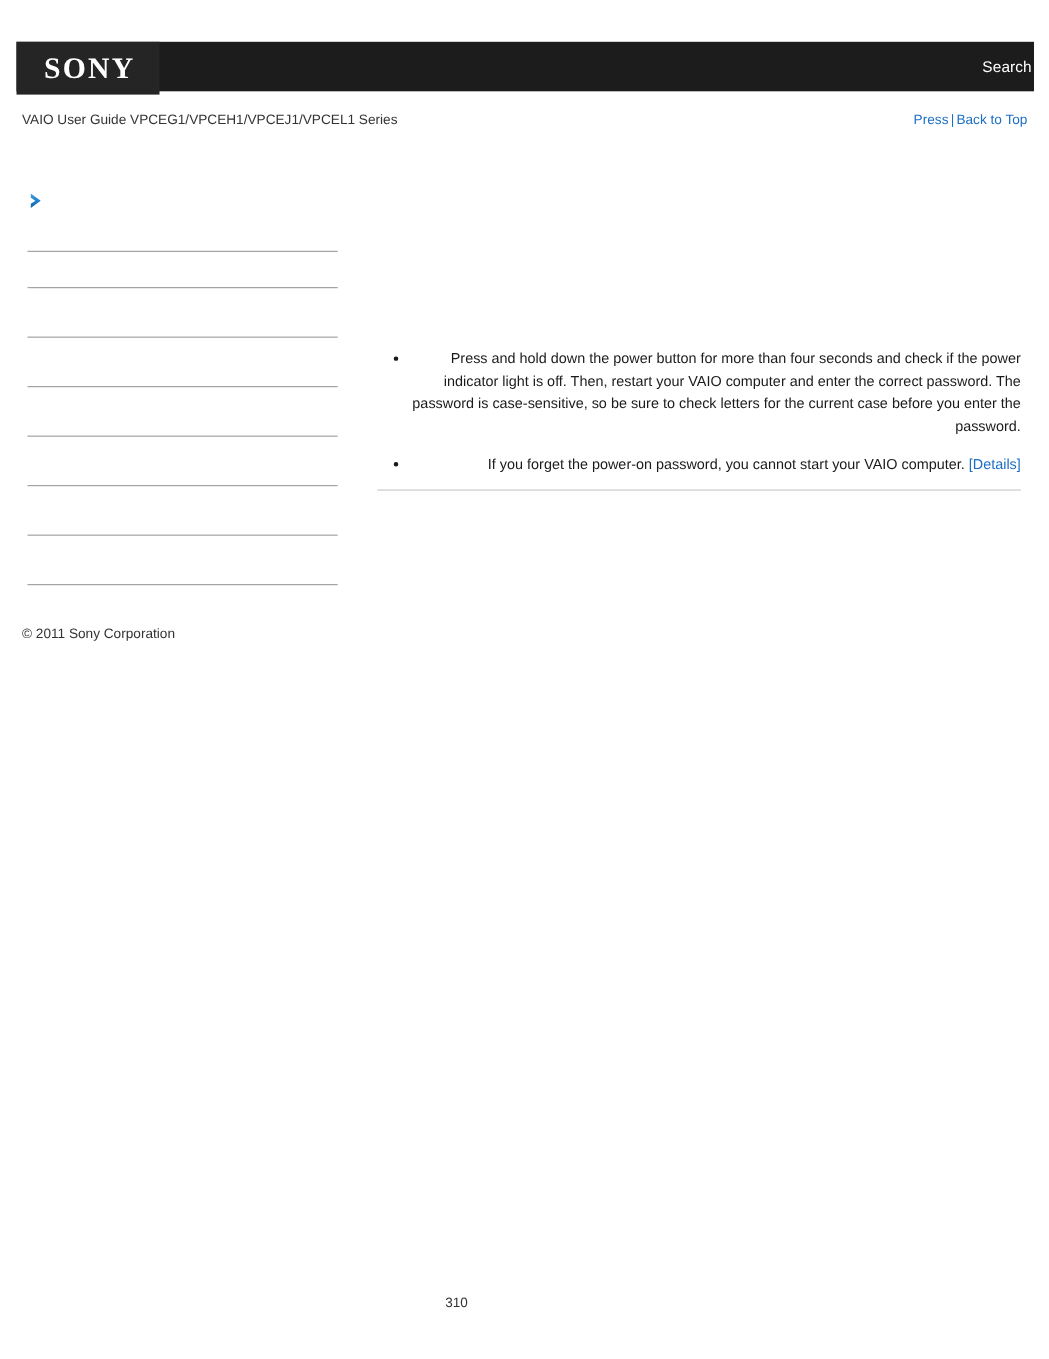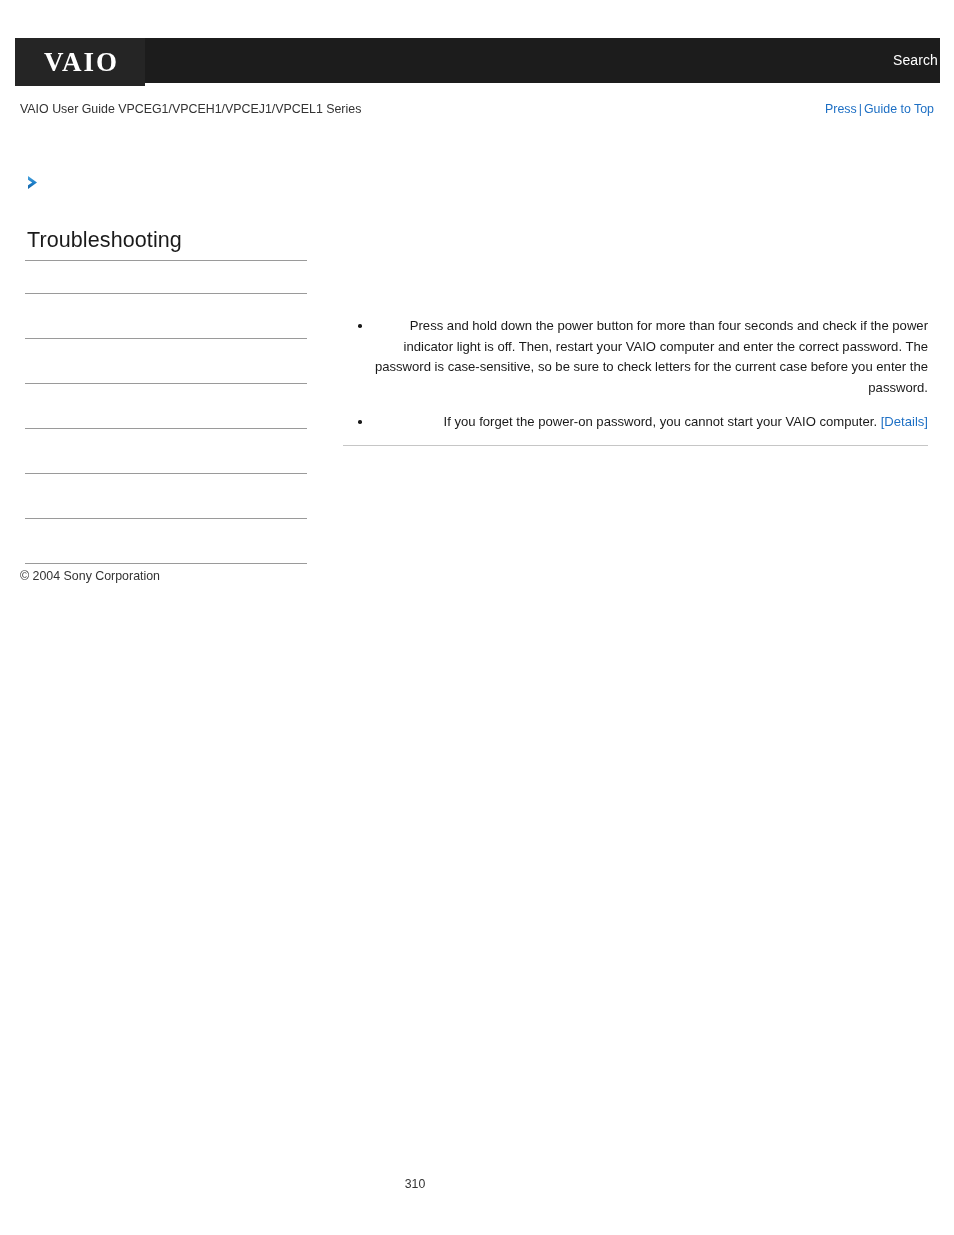--- a/index.html
+++ b/index.html
@@ -202,60 +202,59 @@
     font-size: 12.3px;
     color: #333333;
   }
 </style>
 </head>
 <body>
 
 <div class="header-bar"></div>
 
 <div class="logo-box">
-  <span class="sony-logo">VAIO</span>
+  <span class="sony-logo">SONY</span>
 </div>
 
 <a class="search-link" href="#">Search</a>
 
 <div class="subheader">
   <div class="guide-title">VAIO User Guide VPCEG1/VPCEH1/VPCEJ1/VPCEL1 Series</div>
   <div class="nav-links">
-    <a href="#">Press</a><span class="nav-sep">|</span><a href="#">Guide to Top</a>
+    <a href="#">Press</a><span class="nav-sep">|</span><a href="#">Back to Top</a>
   </div>
 </div>
 
 <div class="crumb-icon">
   <svg width="20" height="20" viewBox="0 0 20 20" aria-hidden="true">
     <defs>
       <linearGradient id="chevGrad" x1="0" y1="0" x2="0" y2="1">
         <stop offset="0%" stop-color="#4aa3dd"></stop>
         <stop offset="55%" stop-color="#1d7fc9"></stop>
         <stop offset="100%" stop-color="#1763a4"></stop>
       </linearGradient>
     </defs>
     <path d="M3 3 L12 9.5 L3 16 L3 12.2 L7.2 9.5 L3 6.8 Z" fill="url(#chevGrad)"></path>
   </svg>
 </div>
 
 <div class="left-col">
-  <h1 class="page-heading">Troubleshooting</h1>
   <div class="heading-rule"></div>
   <ul class="menu-list">
     <li class="menu-item"></li>
     <li class="menu-item"></li>
     <li class="menu-item"></li>
     <li class="menu-item"></li>
     <li class="menu-item"></li>
     <li class="menu-item"></li>
     <li class="menu-item"></li>
   </ul>
 </div>
 
-<div class="copyright">© 2004 Sony Corporation</div>
+<div class="copyright">© 2011 Sony Corporation</div>
 
 <div class="main-col">
   <ul class="bullet-list">
     <li class="bullet-item"><span>Press and hold down the power button for more than four seconds and check if the power indicator light is off. Then, restart your VAIO computer and enter the correct password. The password is case-sensitive, so be sure to check letters for the current case before you enter the password.</span></li>
     <li class="bullet-item"><span>If you forget the power-on password, you cannot start your VAIO computer. </span><a class="details-link" href="#">[Details]</a></li>
   </ul>
 </div>
 
 <div class="content-rule"></div>
 

